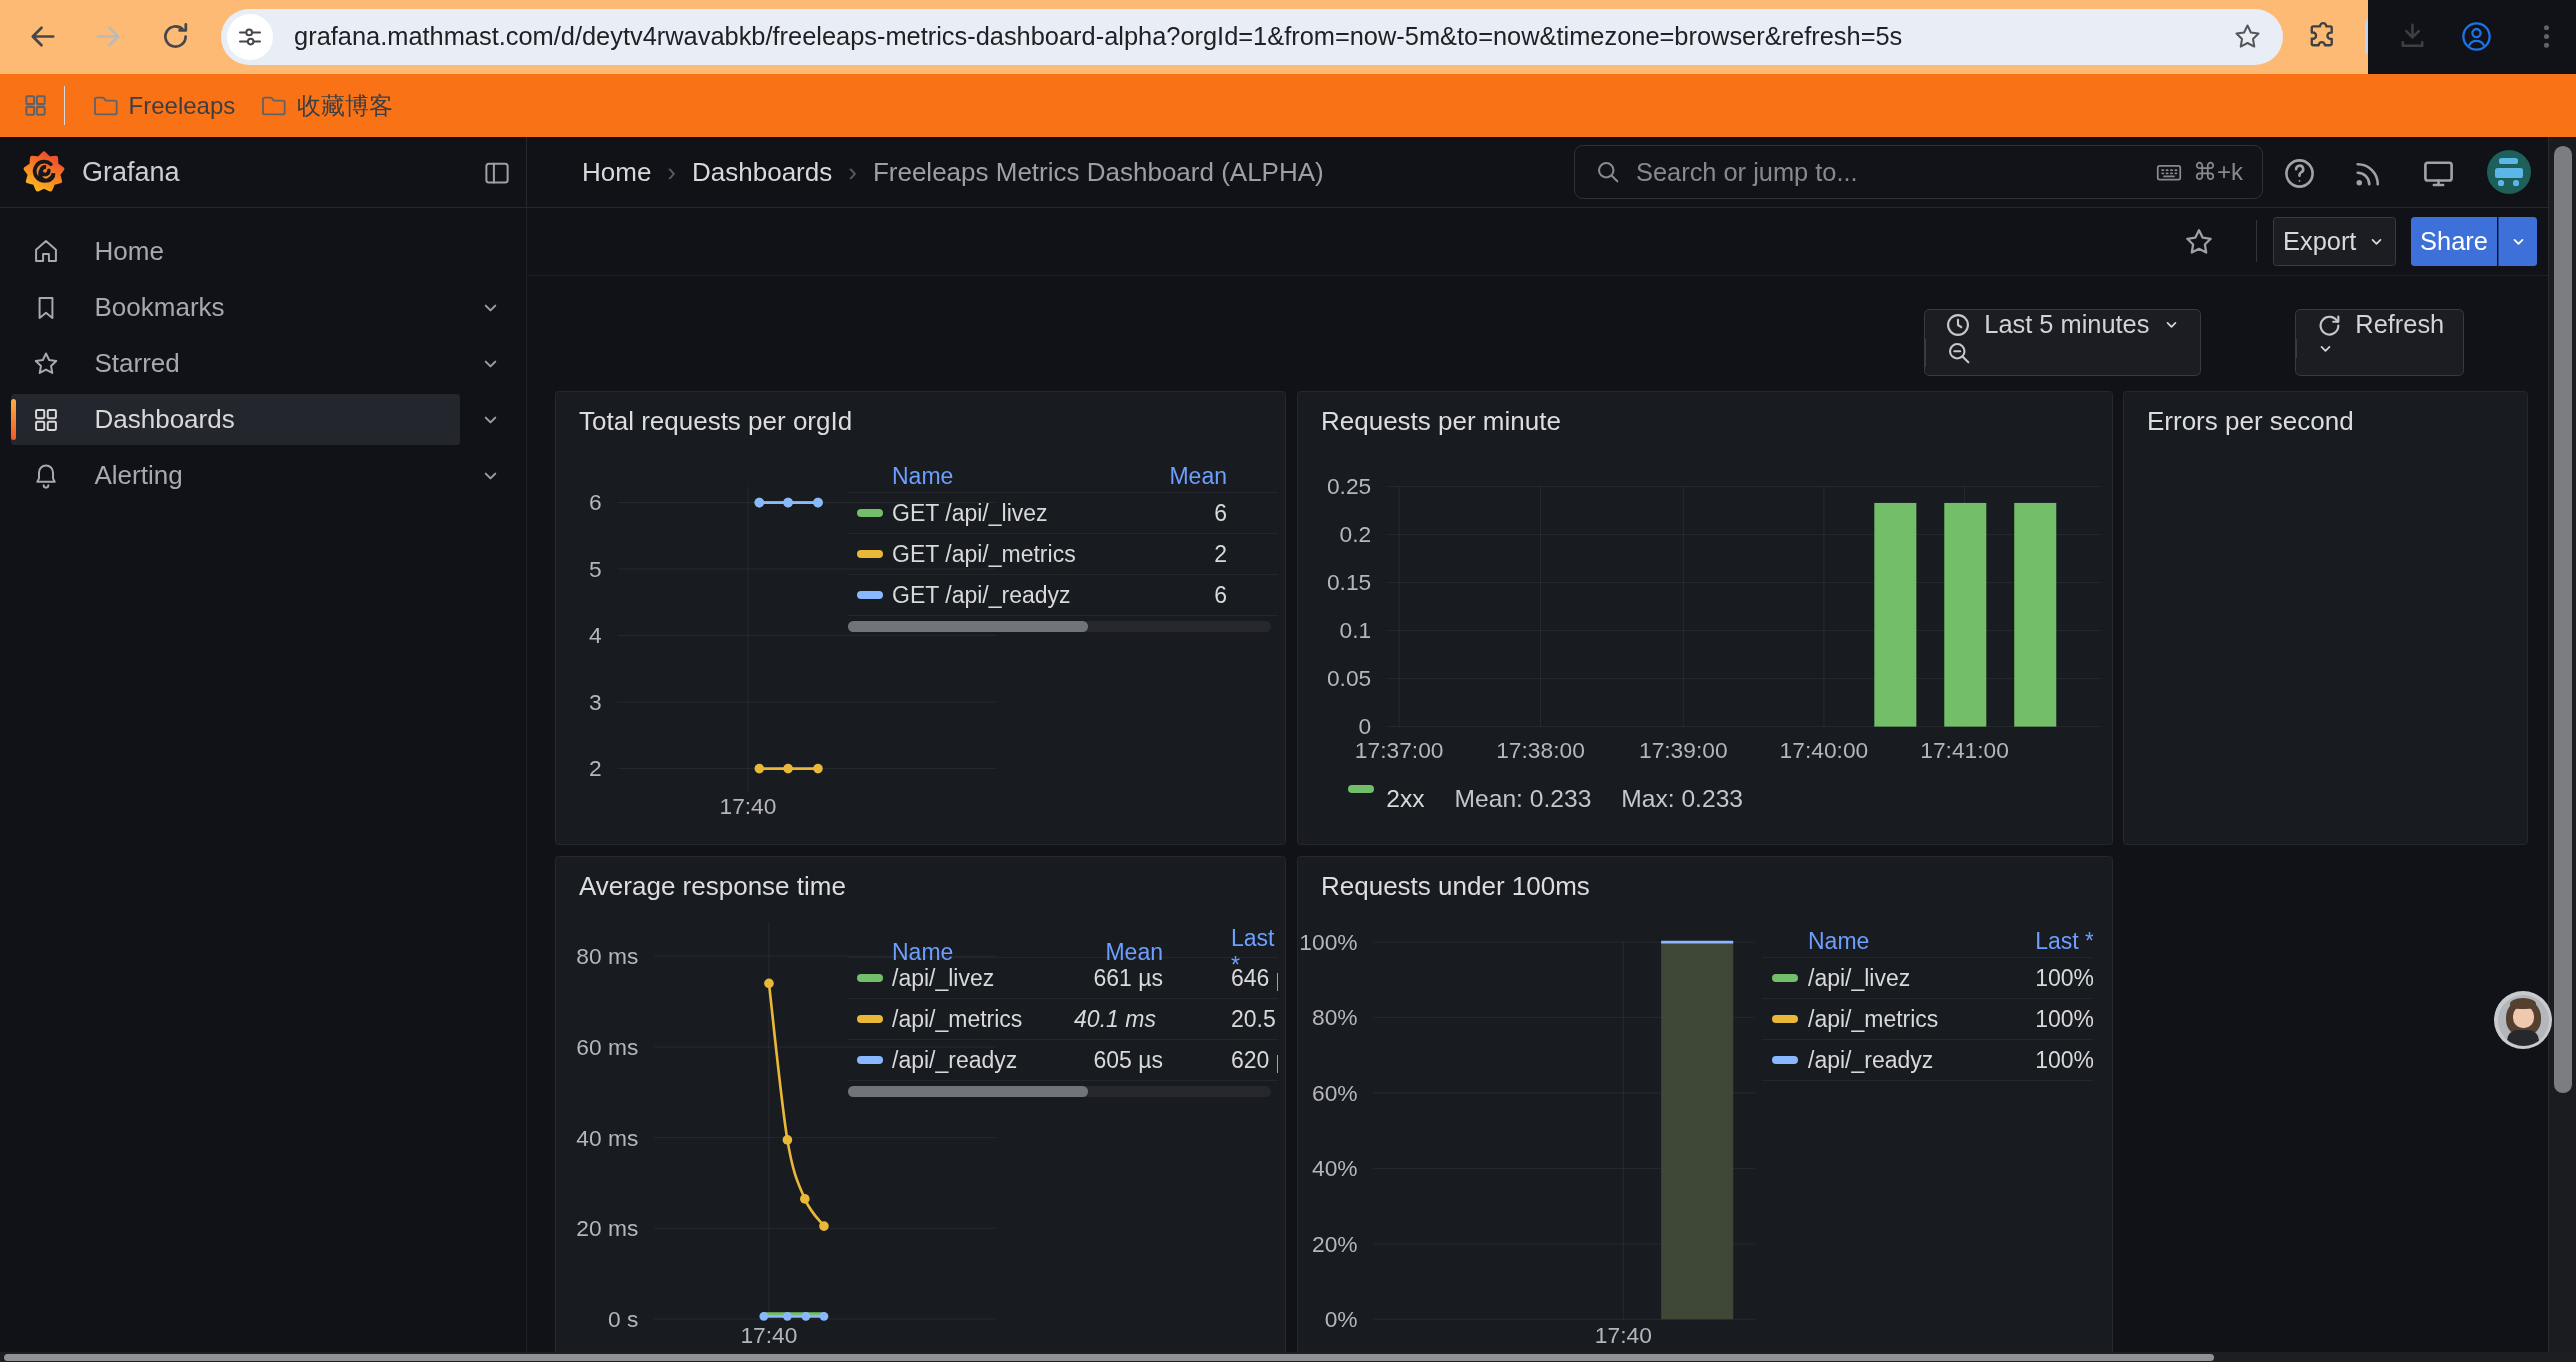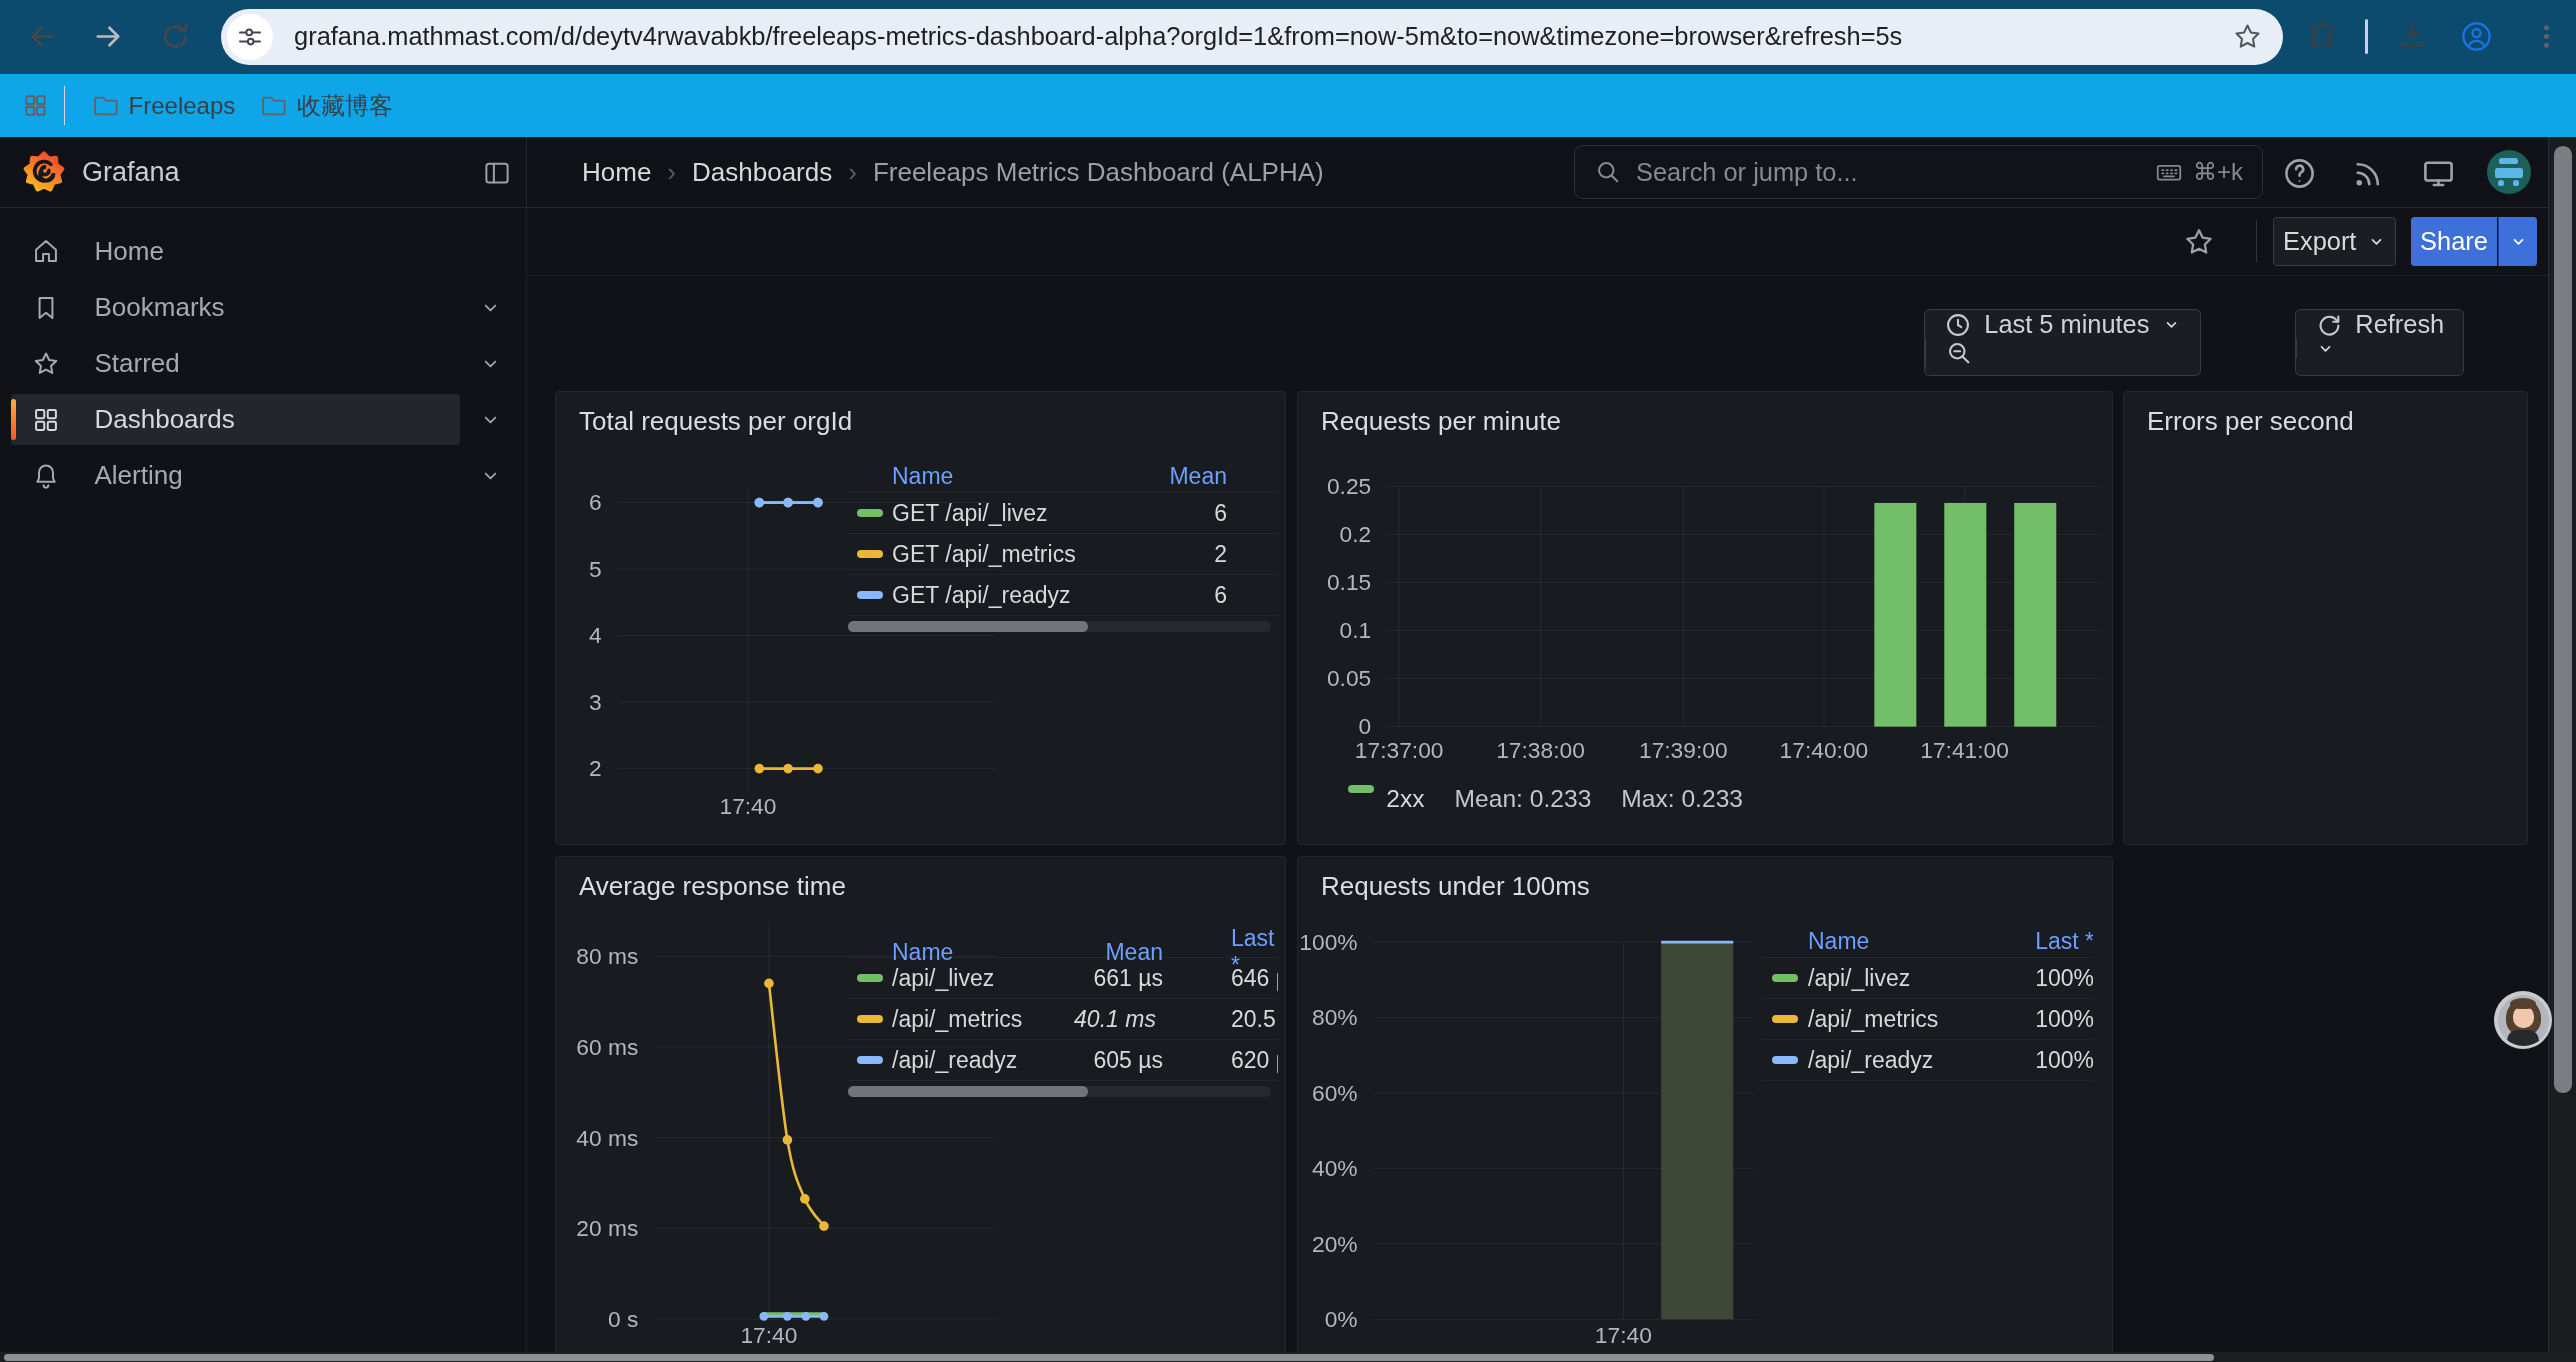--- a/index.html
+++ b/index.html
@@ -2,30 +2,30 @@
 <html style="font-size:14px"><head>
 <meta charset="utf-8">
 <style>
   html,body{margin:0;padding:0;background:#111217;}
   #page{position:relative;width:2576px;height:1363px;overflow:hidden;background:#111217;
         font-family:"Liberation Sans","DejaVu Sans",sans-serif;}
   svg{display:block}
   .ic{fill:none;stroke:currentColor;stroke-width:2.3;stroke-linecap:round;stroke-linejoin:round;}
 
   
-  #toolbar{position:absolute;left:0;top:0;width:2576px;height:74px;background:#0c4a6e;}
+  #toolbar{position:absolute;left:0;top:0;width:2368px;height:74px;background:#fdba74;}
   .tbbtn{position:absolute;top:19px;width:35px;height:35px;color:#46474b;}
   #fwd{color:#b9bbbf;}
   #urlbar{position:absolute;left:221px;top:8.8px;width:2062px;height:56px;border-radius:28px;
           background:#e9eef6;display:flex;align-items:center;}
   #tunecircle{width:46px;height:46px;border-radius:50%;background:#fff;margin-left:6.1px;
           display:flex;align-items:center;justify-content:center;color:#444649;flex:0 0 auto;}
   #urltext{margin-left:21px;font-size:25.4px;color:#202124;white-space:nowrap;overflow:hidden;flex:1 1 auto;}
   #urlstar{width:33px;height:33px;margin-right:19px;color:#54565a;flex:0 0 auto;}
-  #bookmarksbar{position:absolute;left:0;top:74px;width:2576px;height:63px;background:#0ea5e9;
+  #bookmarksbar{position:absolute;left:0;top:74px;width:2576px;height:63px;background:#f97316;
           border-bottom:0.9px solid #e4e6ea;display:flex;align-items:center;}
   .bm-chip{display:flex;align-items:center;gap:8.8px;color:#3b3e43;font-size:24px;margin-right:23px;}
   .bm-folder{width:30px;height:30px;color:#5f6368;}
   #bm-divider{width:0.9px;height:39px;background:#d6d9dd;margin:0 24.6px 0 12.3px;}
 
   
   #app{position:absolute;left:0;top:137px;width:2576px;height:1226px;background:#111217;color:#d8d9da;}
   #g-header{position:absolute;left:0;top:0;width:2576px;height:70px;border-bottom:0.9px solid #26272e;background:#111217;}
   #g-logo{position:absolute;left:23px;top:14px;width:42px;height:42px;}
   #g-brand{position:absolute;left:82px;top:0;height:70px;display:flex;align-items:center;font-size:27px;color:#ccccd4;}

